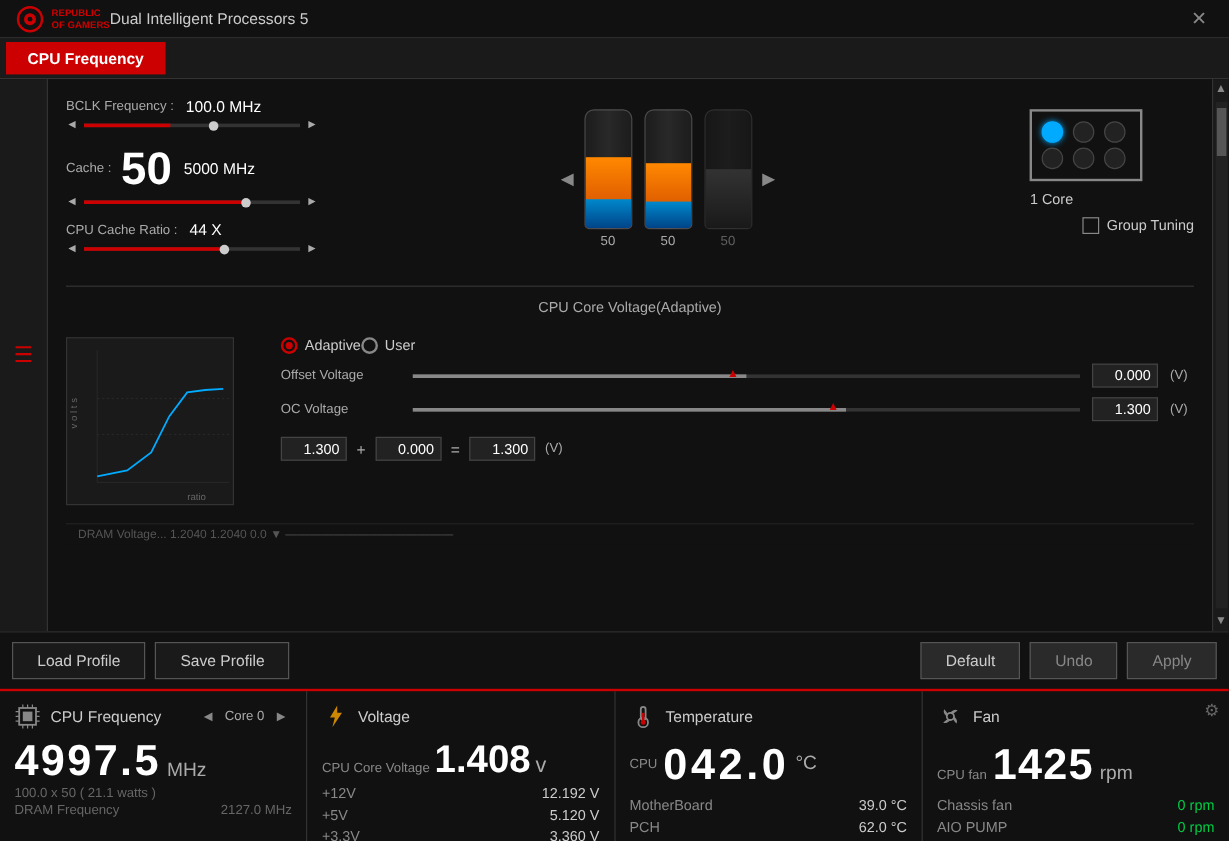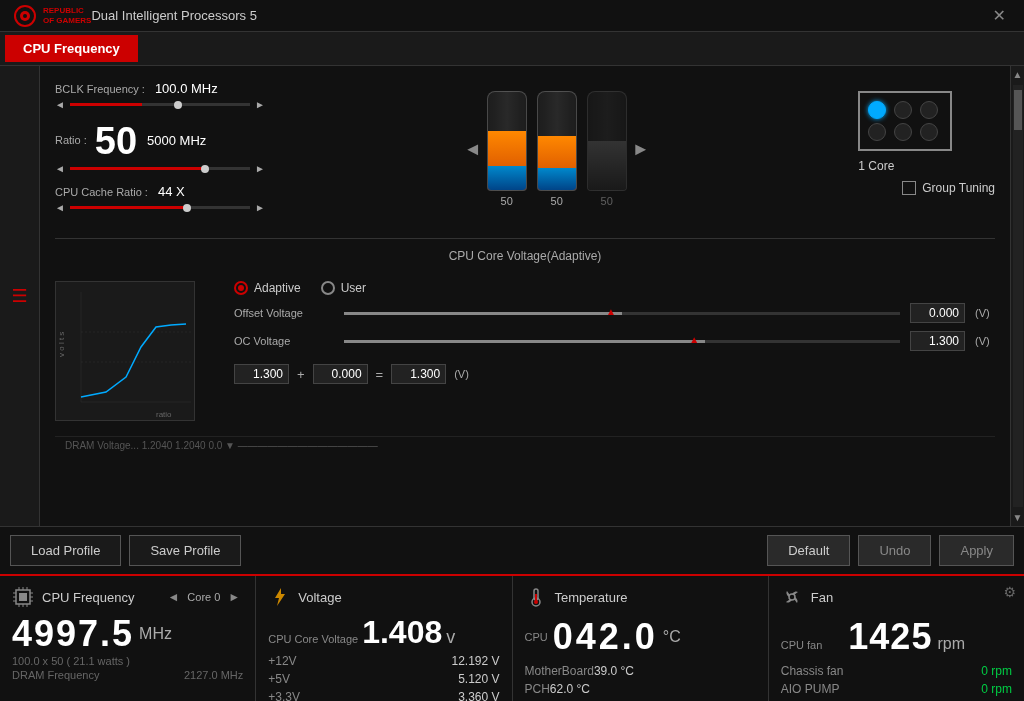--- a/index.html
+++ b/index.html
@@ -310,21 +310,20 @@
     }
 
     .voltage-controls {
       flex: 1;
       display: flex;
       flex-direction: column;
       gap: 8px;
     }
     .voltage-radio-row {
       display: flex;
-      gap: 20px;
       align-items: center;
     }
     .radio-option {
       display: flex;
       align-items: center;
       gap: 6px;
       cursor: pointer;
     }
     .radio-dot {
       width: 14px;
@@ -559,20 +558,21 @@
     .volt-reading-label { color: #888; }
     .volt-reading-value { color: #ccc; }
 
     .temp-readings {
       display: flex;
       flex-direction: column;
       gap: 4px;
     }
     .temp-reading-row {
       display: flex;
+      justify-content: space-between;
       font-size: 12px;
     }
     .temp-reading-label { color: #888; }
     .temp-reading-value { color: #ccc; }
 
     .fan-readings {
       display: flex;
       flex-direction: column;
       gap: 4px;
     }
@@ -627,21 +627,20 @@
       letter-spacing: 3px;
       color: #fff;
       font-weight: bold;
     }
 
     .fan-big {
       font-size: 36px;
       color: #fff;
       font-weight: bold;
       letter-spacing: 1px;
-      margin-left: 21px;
     }
 
     
     .voltage-chart-container {
       width: 159px;
       display: flex;
       flex-direction: column;
     }
   </style>
 </head>
@@ -686,21 +685,21 @@
             <div class="slider-track">
               <div class="slider-fill" style="width:40%"></div>
               <div class="slider-thumb"></div>
             </div>
             <span class="slider-arrow">►</span>
           </div>
         </div>
 
         <div class="freq-row">
           <div style="display:flex; align-items:center;">
-            <span class="freq-label" style="margin-right:8px;">Ratio :</span>
+            <span class="freq-label" style="margin-right:8px;">Cache :</span>
             <span class="ratio-large">50</span>
             <span class="freq-value">5000 MHz</span>
           </div>
           <div class="slider-row">
             <span class="slider-arrow">◄</span>
             <div class="slider-track">
               <div class="slider-fill" style="width:75%"></div>
               <div class="slider-thumb" style="left:73%"></div>
             </div>
             <span class="slider-arrow">►</span>
@@ -886,21 +885,21 @@
           <line x1="18" y1="15" x2="21" y2="15" stroke="#888" stroke-width="1"></line>
         </svg>
       </div>
       <span class="status-title">CPU Frequency</span>
       <div class="status-nav" style="margin-left:auto;">
         <span class="nav-btn">◄</span>
         <span class="status-nav-label">Core 0</span>
         <span class="nav-btn">►</span>
       </div>
     </div>
-    <div style="display:flex; align-items:center; gap:5px;">
+    <div style="display:flex; align-items:flex-end; gap:5px;">
       <span class="status-big-value">4997.5</span>
       <span class="status-unit">MHz</span>
     </div>
     <div class="status-sub">100.0  x  50   ( 21.1 watts )</div>
     <div class="status-sub-row">
       <span>DRAM Frequency</span>
       <span>2127.0 MHz</span>
     </div>
   </div>
 

